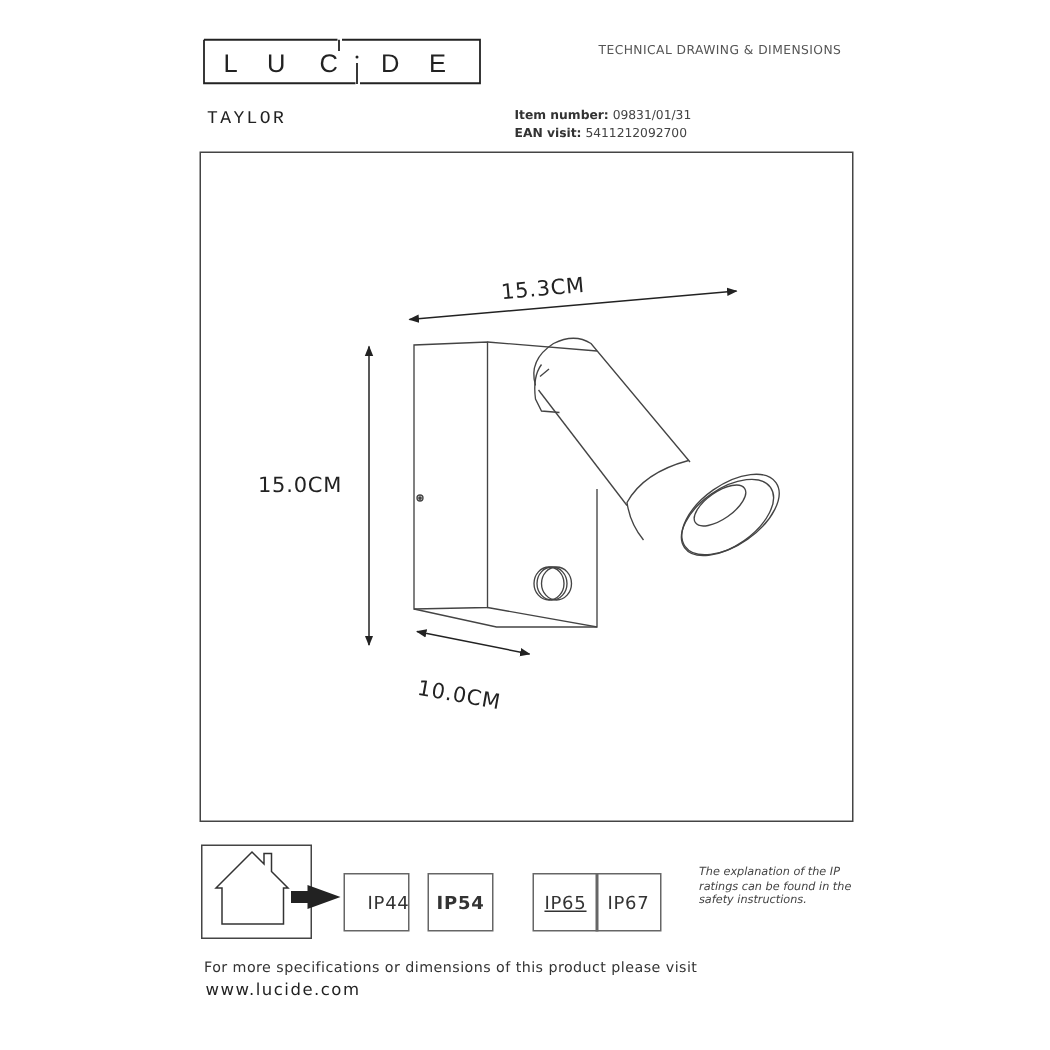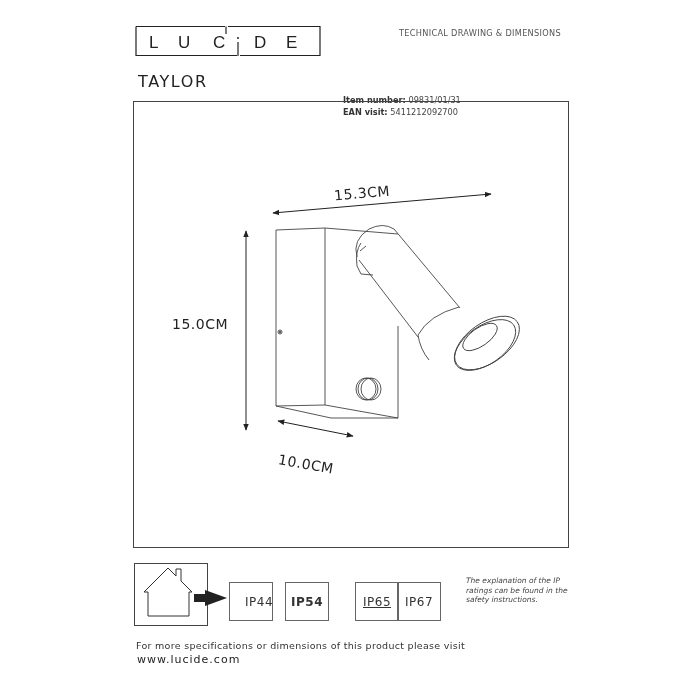--- a/index.html
+++ b/index.html
@@ -1,22 +1,22 @@
 <!DOCTYPE html>
 <html><head>
 <meta charset="utf-8">
 <style>
   html, body { margin:0; padding:0; background:#ffffff; }
   body { width:700px; height:700px; position:relative; overflow:hidden; font-family:"DejaVu Sans", sans-serif; color:#222; }
   .abs { position:absolute; }
   .logo { left:135px; top:25px; width:186px; height:32px; }
   .logo svg { display:block; }
   .header-right { left:399px; top:28px; font-size:8.2px; letter-spacing:0.3px; color:#555; white-space:nowrap; }
-  .title { left:138px; top:72px; font-size:16px; letter-spacing:1.6px; color:#222; }
-  .meta { left:343px; top:70px; font-size:8.2px; line-height:12px; color:#333; white-space:nowrap;margin-top:24px; }
+  .title { left:138px; top:72px; font-size:12px; letter-spacing:1.6px; color:#222;font-family:Liberation Mono, monospace; }
+  .meta { left:343px; top:70px; font-size:8.2px; line-height:12px; color:#333; white-space:nowrap; }
   .meta .k { font-weight:bold; color:#333; }
   .meta .v { color:#444; }
   .frame { left:133px; top:101px; width:436px; height:447px; border:1.5px solid #444; box-sizing:border-box; }
   .drawing { left:133px; top:101px; width:437px; height:448px; }
   .dim-label { font-size:14px; color:#222; letter-spacing:0.5px; white-space:nowrap; }
   .house { left:134px; top:563px; width:74px; height:63px; border:1.5px solid #444; box-sizing:border-box; }
   .arrow-ip { left:194px; top:590px; width:35px; height:16px; }
   .ip-box { top:582px; width:44px; height:39px; border:1px solid #666; box-sizing:border-box; display:flex; align-items:center; justify-content:center; font-size:12px; letter-spacing:0.5px; color:#333; }
   .ip-note { left:466px; top:576px; font-size:7.5px; line-height:9.5px; color:#444; width:110px;font-style:italic; }
   .footer-1 { left:136px; top:640px; font-size:9.5px; color:#333; letter-spacing:0.3px; white-space:nowrap; }

